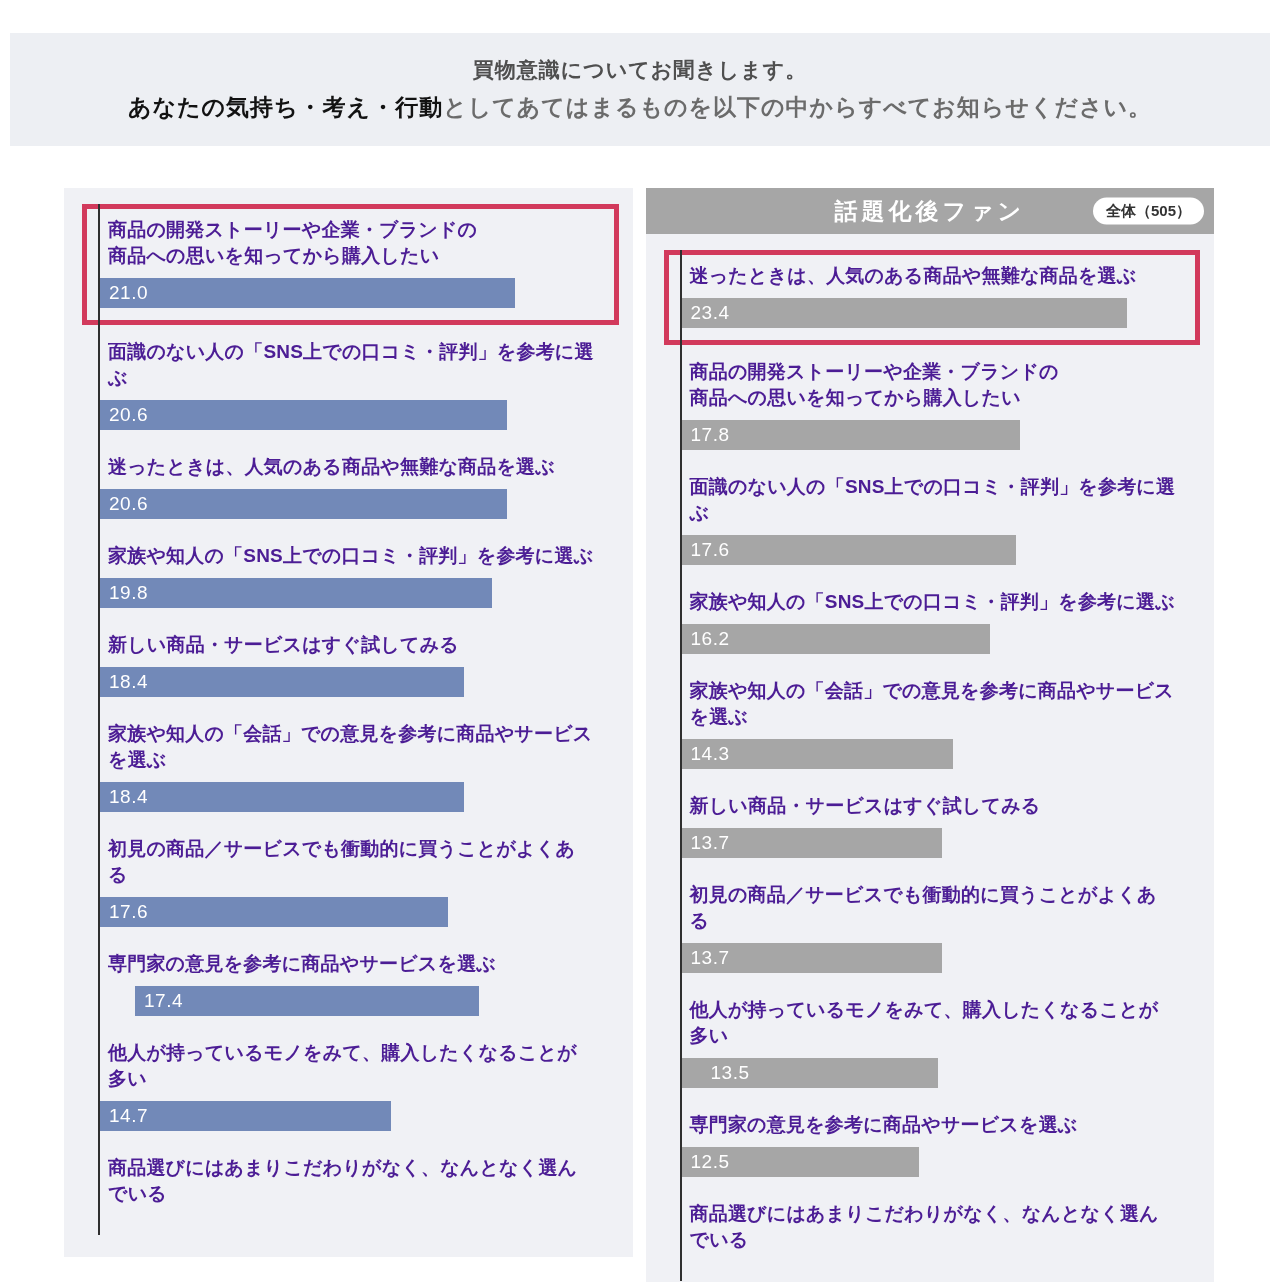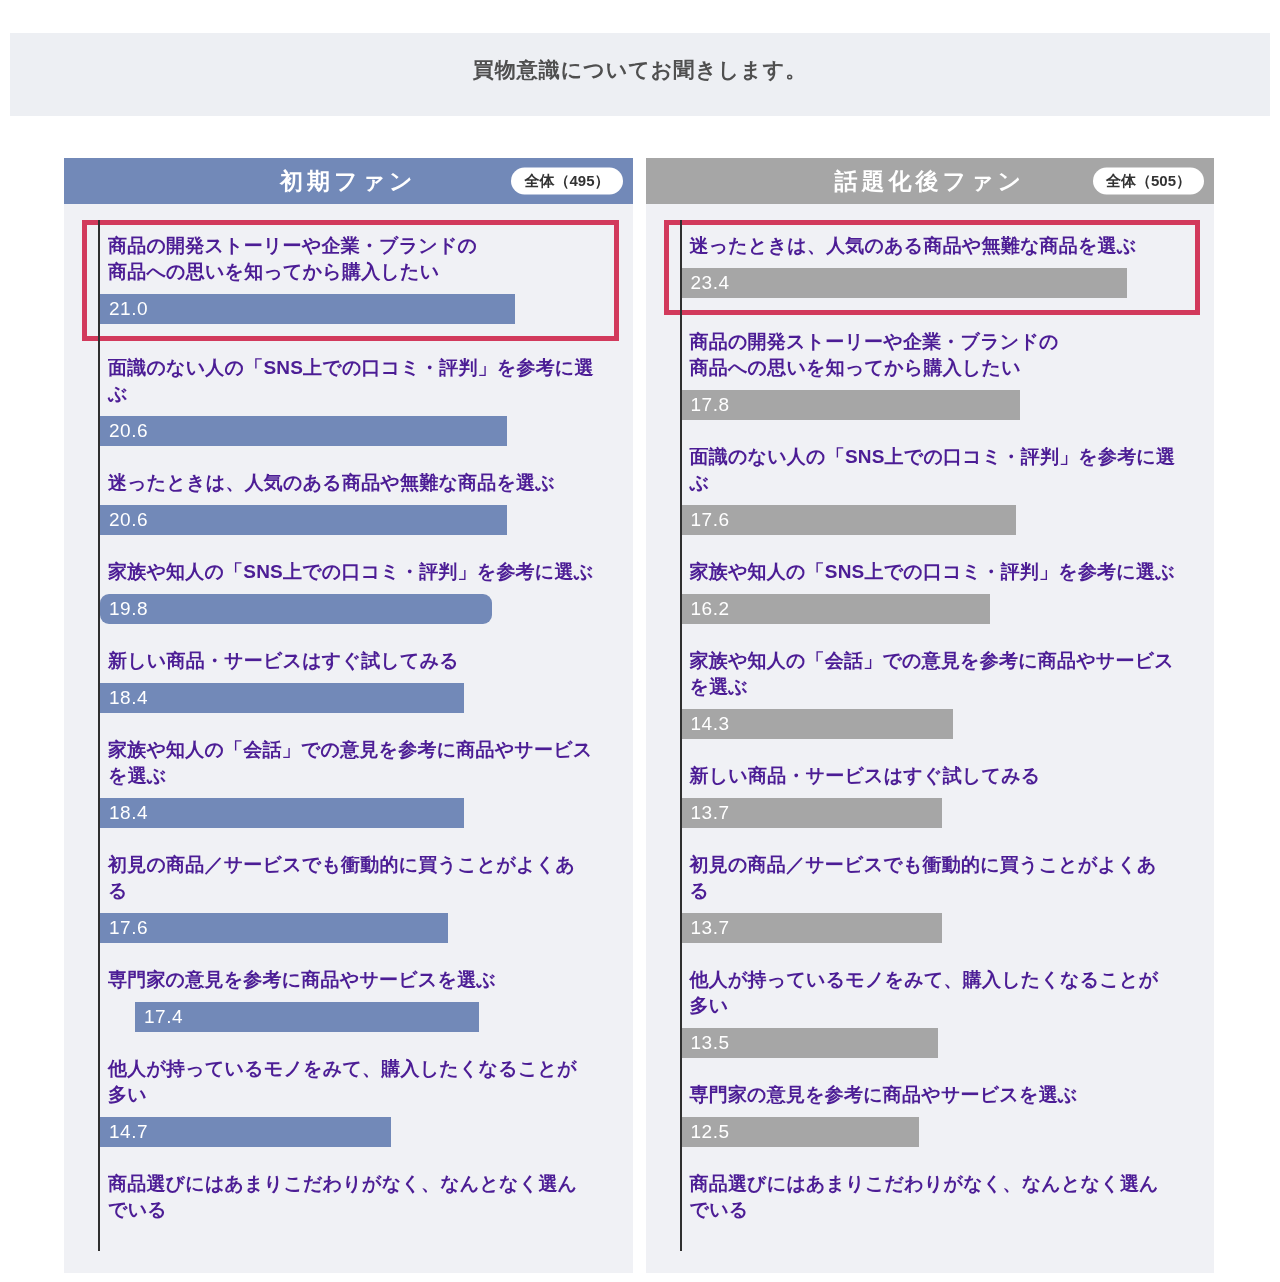--- a/index.html
+++ b/index.html
@@ -121,29 +121,26 @@
     margin: 0 -24px 14px -18px;
     padding: 8px 19px 12px 13px;
   }
   .highlight .row { margin-bottom: 0; }
 </style>
 </head>
 <body>
 
 <div class="top-block">
   <div class="q-line1">買物意識についてお聞きします。</div>
+  <div class="q-line2"><span class="emph">あなたの気持ち・考え・行動</span><span class="rest">としてあてはまるものを以下の中からすべてお知らせください。</span></div>
 </div>
 
 <div class="panels">
 
   <section class="panel" style="--accent: #7289b8;">
-    <header class="panel-header">
-      <span class="panel-title">初期ファン</span>
-      <span class="badge">全体（495）</span>
-    </header>
     <div class="panel-body">
       <div class="rows">
           <div class="highlight">
             <div class="row">
               <div class="label">商品の開発ストーリーや企業・ブランドの
 商品への思いを知ってから購入したい</div>
               <div class="bar" style="width: 84%; text-align: center;">
                 <span class="val">21.0</span>
               </div>
             </div>
@@ -155,21 +152,21 @@
             </div>
           </div>
           <div class="row">
             <div class="label">迷ったときは、人気のある商品や無難な商品を選ぶ</div>
             <div class="bar" style="width: 82.4%;">
               <span class="val">20.6</span>
             </div>
           </div>
           <div class="row">
             <div class="label">家族や知人の「SNS上での口コミ・評判」を参考に選ぶ</div>
-            <div class="bar" style="width: 79.2%; border-radius: 9px;">
+            <div class="bar" style="width: 79.2%;">
               <span class="val">19.8</span>
             </div>
           </div>
           <div class="row">
             <div class="label">新しい商品・サービスはすぐ試してみる</div>
             <div class="bar" style="width: 73.6%;">
               <span class="val">18.4</span>
             </div>
           </div>
           <div class="row">
@@ -250,21 +247,21 @@
             </div>
           </div>
           <div class="row">
             <div class="label">初見の商品／サービスでも衝動的に買うことがよくある</div>
             <div class="bar" style="width: 52.69%;">
               <span class="val">13.7</span>
             </div>
           </div>
           <div class="row">
             <div class="label">他人が持っているモノをみて、購入したくなることが多い</div>
-            <div class="bar" style="width: 51.92%;">
+            <div class="bar" style="width: 51.92%; padding-left: 20px;">
               <span class="val">13.5</span>
             </div>
           </div>
           <div class="row">
             <div class="label">専門家の意見を参考に商品やサービスを選ぶ</div>
             <div class="bar" style="width: 48.08%;">
               <span class="val">12.5</span>
             </div>
           </div>
           <div class="row">

